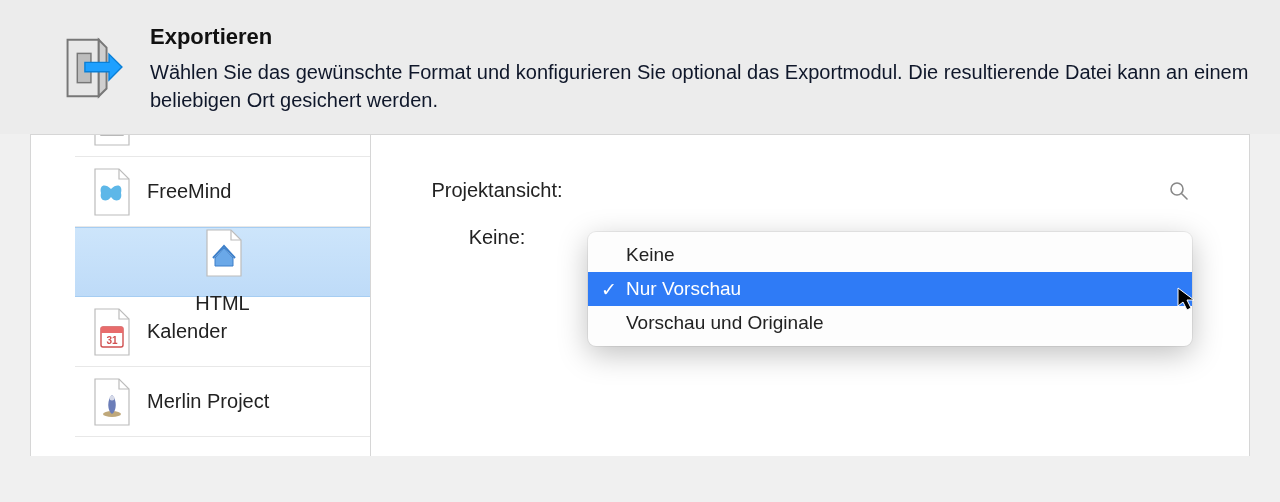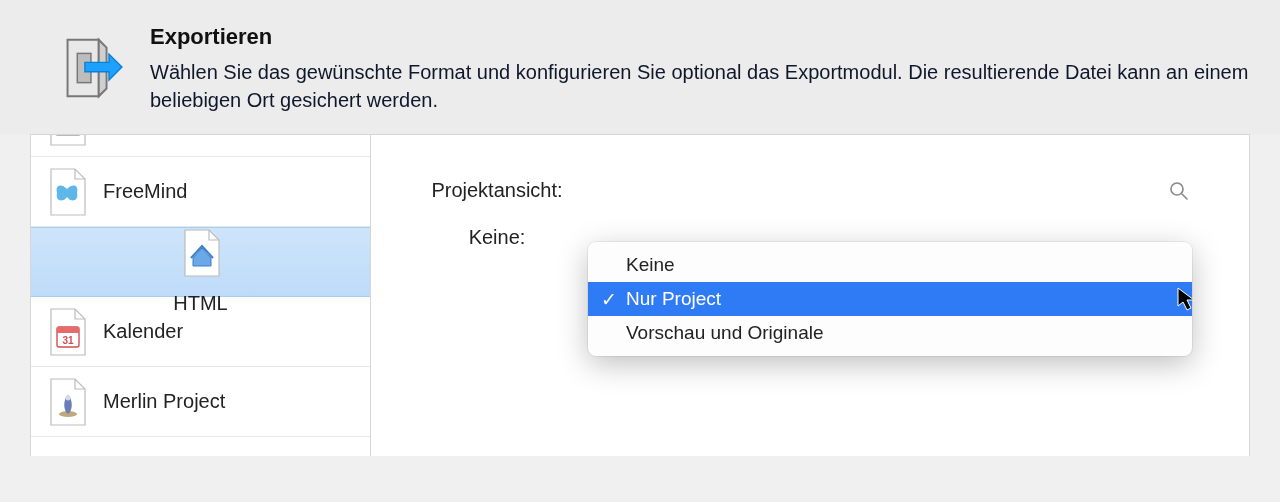--- a/index.html
+++ b/index.html
@@ -43,20 +43,21 @@
       margin: 0 30px;
       border-left: 1px solid #d6d6d6;
       border-right: 1px solid #d6d6d6;
       overflow: hidden;
     }
     .sidebar {
       width: 340px;
       border-right: 1px solid #d6d6d6;
       overflow-y: hidden;
       position: relative;
+      padding-left: 44px;
     }
     .sidebar-item {
       display: flex;
       align-items: center;
       height: 70px;
       padding: 0 14px;
       gap: 14px;
       font-size: 20px;
       border-bottom: 1px solid #e8e8e8;
       cursor: default;
@@ -95,21 +96,21 @@
     }
     .search-icon {
       position: absolute;
       right: 60px;
       top: 46px;
       color: #888;
     }
     .dropdown {
       position: absolute;
       left: 588px;
-      top: 242px;
+      top: 232px;
       width: 604px;
       background: #fdfdfd;
       border-radius: 8px;
       box-shadow: 0 8px 30px rgba(0,0,0,0.25), 0 0 0 1px rgba(0,0,0,0.06);
       padding: 6px 0;
       z-index: 10;
     }
     .dropdown-item {
       display: flex;
       align-items: center;
@@ -248,21 +249,21 @@
   </div>
 </div>
 
 <div class="dropdown">
   <div class="dropdown-item">
     <span class="check">✓</span>
     <span>Keine</span>
   </div>
   <div class="dropdown-item selected">
     <span class="check">✓</span>
-    <span>Nur Project</span>
+    <span>Nur Vorschau</span>
   </div>
   <div class="dropdown-item">
     <span class="check">✓</span>
     <span>Vorschau und Originale</span>
   </div>
 </div>
 
 <div class="cursor">
   <svg width="22" height="26" viewBox="0 0 22 26">
     <path d="M2 2 L2 20 L7 16 L11 24 L15 22 L11 14 L18 14 Z" fill="#000" stroke="#fff" stroke-width="1"></path>

